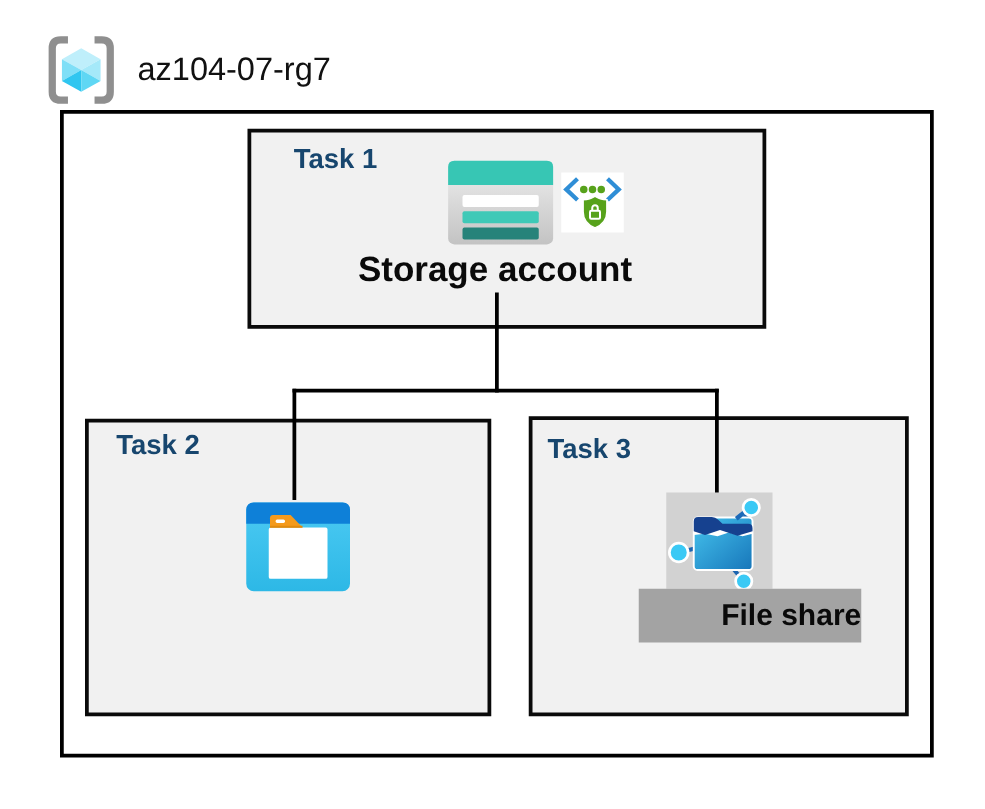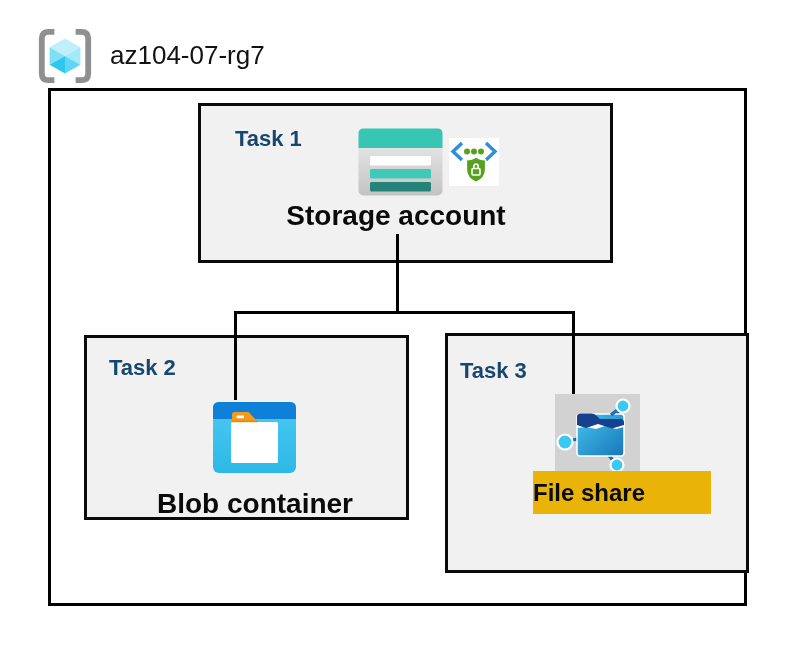--- a/index.html
+++ b/index.html
@@ -14,37 +14,37 @@
   .rg-icon{position:absolute;left:36px;top:24px;}
   .outer-box{
     position:absolute;left:48px;top:88px;width:699px;height:518px;
     border:3px solid #000;box-sizing:border-box;background:transparent;
   }
   .task-box{
     position:absolute;background:#f1f1f1;border:3px solid #0a0a0a;
     box-sizing:border-box;z-index:2;
   }
   .task-label{
-    position:absolute;font-size:22px;font-weight:bold;color:#17466e;margin-top:12px;
+    position:absolute;font-size:22px;font-weight:bold;color:#17466e;
   }
   .res-label{
     position:absolute;font-size:28px;font-weight:bold;color:#0a0a0a;
     transform:translateX(-50%);white-space:nowrap;
   }
   .conn{position:absolute;background:#000;z-index:5;}
   .conn.v{width:3px;}
   .conn.h{height:3px;}
   .icon-abs{position:absolute;}
   .fs-gray-box{
     position:absolute;left:107px;top:58px;width:85px;height:77px;
     background:#d2d2d2;
   }
   .fs-label-band{
     position:absolute;left:85px;top:135px;width:178px;height:43px;
-    background:#eab308;display:flex;align-items:center;justify-content:flex-start;
+    background:#a3a3a3;display:flex;align-items:center;justify-content:flex-end;
     font-size:24px;font-weight:bold;color:#0a0a0a;
   }
   svg{display:block;overflow:visible;}
 </style>
 </head>
 <body>
 
 <div class="stage">
 
   <span class="rg-icon">
@@ -96,44 +96,43 @@
         <circle cx="32" cy="13.5" r="3" fill="#57a21b"></circle>
         <path d="M27,19 c3,2.2 6.2,2.8 9.5,2.8 v9.5 c0,6.8 -3.8,10.6 -9.5,13 c-5.7,-2.4 -9.5,-6.2 -9.5,-13 v-9.5 c3.3,0 6.5,-0.6 9.5,-2.8 z" fill="#57a21b" stroke="#ffffff" stroke-width="1.2"></path>
         <rect x="23" y="30.5" width="8" height="6.5" rx="1" fill="none" stroke="#ffffff" stroke-width="1.6"></rect>
         <path d="M24.8,30.5 v-2.2 a2.2,2.2 0 0 1 4.4,0 v2.2" fill="none" stroke="#ffffff" stroke-width="1.6"></path>
       </svg>
     </span>
 
     <div class="res-label" style="left:195px;top:94px">Storage account</div>
   </div>
 
-  <div class="task-box" style="left:84px;top:335px;width:325px;height:185px">
+  <div class="task-box" style="left:68px;top:335px;width:325px;height:238px">
     <div class="task-label" style="left:22px;top:5px">Task 2</div>
 
     <span class="icon-abs" style="left:125px;top:63px">
       <svg width="85" height="73" viewBox="0 0 85 73">
         <defs>
           <linearGradient id="bb" x1="0" y1="0" x2="0" y2="1">
             <stop offset="0" stop-color="#4ccaf3"></stop>
               <stop offset="1" stop-color="#2db8e6"></stop>
           </linearGradient>
         </defs>
         <rect x="1" y="1" width="83" height="71" rx="6" fill="url(#bb)"></rect>
         <path d="M1,18 V7 Q1,1 7,1 H78 Q84,1 84,7 V18 Z" fill="#0e80d8"></path>
         <rect x="19" y="21" width="47" height="41" rx="1.5" fill="#ffffff"></rect>
         <path d="M20,21 v-7.5 q0,-2.5 2.5,-2.5 h14 l9.5,10 z" fill="#f49a1c"></path>
         <rect x="20" y="19.6" width="26" height="1.6" fill="#e18a0f"></rect>
         <rect x="24.5" y="14.5" width="7.5" height="2.8" rx="1.2" fill="#ffffff"></rect>
       </svg>
     </span>
 
-    <div class="res-label" style="left:168px;top:150px">Blob container</div>
   </div>
 
-  <div class="task-box" style="left:445px;top:333px;width:304px;height:240px">
+  <div class="task-box" style="left:423px;top:333px;width:304px;height:240px">
     <div class="task-label" style="left:12px;top:10px">Task 3</div>
 
     <div class="fs-gray-box">
       <span class="icon-abs" style="left:0;top:0">
         <svg width="85" height="77" viewBox="0 0 85 77">
           <defs>
             <linearGradient id="ff" x1="0" y1="0" x2="1" y2="1">
               <stop offset="0" stop-color="#46c4ee"></stop>
                 <stop offset="1" stop-color="#1776ba"></stop>
             </linearGradient>

